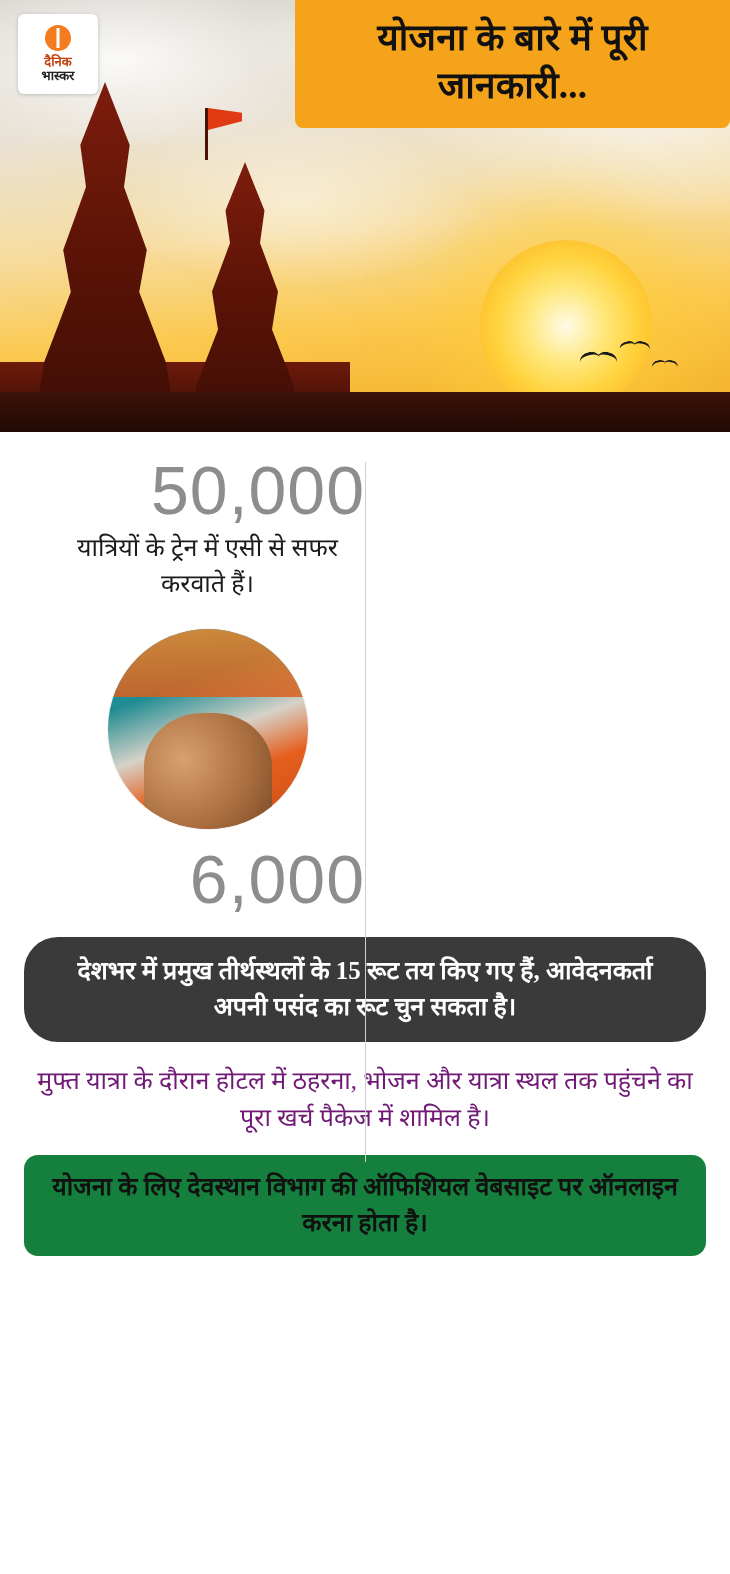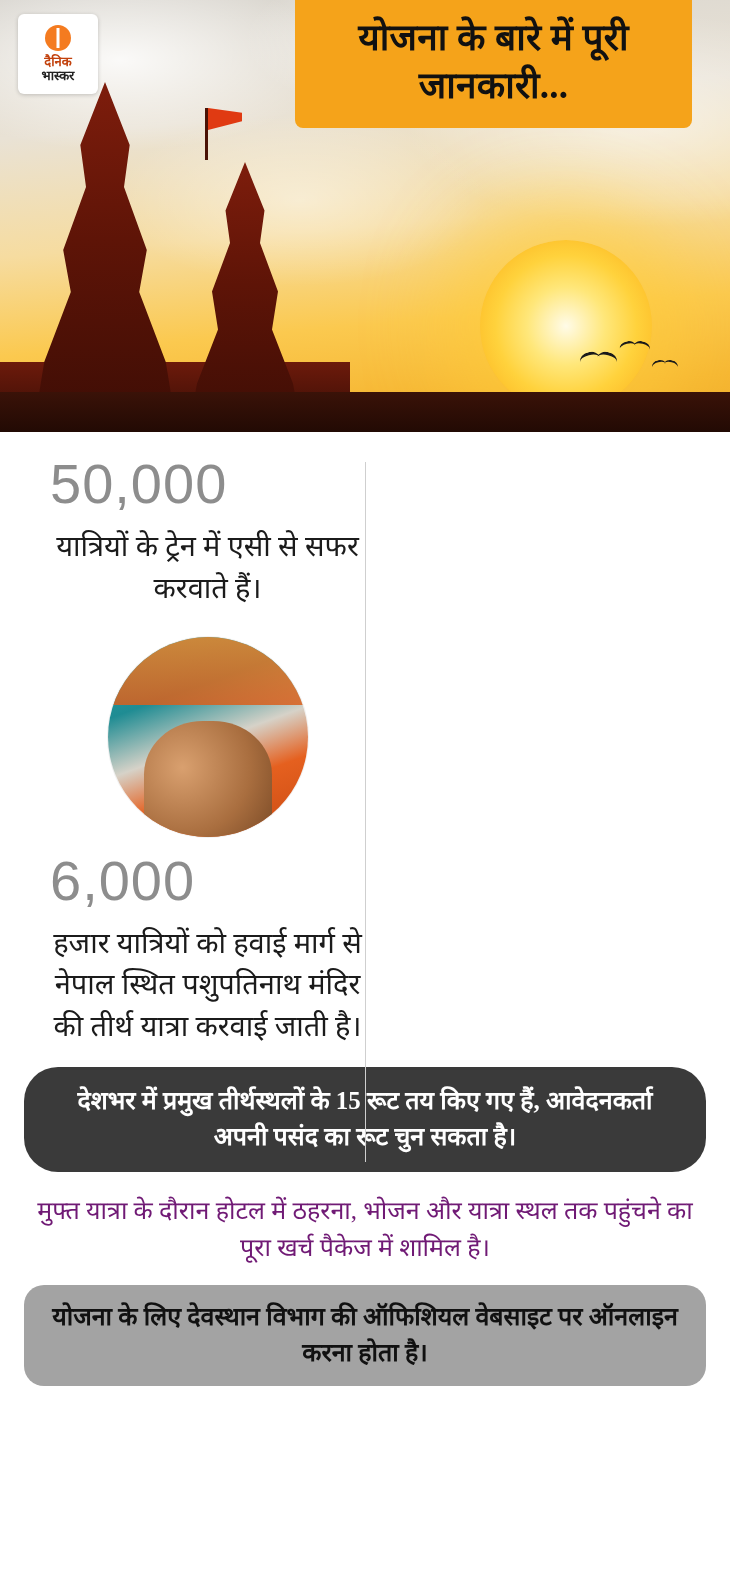--- a/index.html
+++ b/index.html
@@ -93,21 +93,21 @@
     background:#f47b20;margin-bottom:4px;position:relative;
   }
   .logo-mark:after{
     content:"";position:absolute;left:50%;top:3px;width:3px;height:20px;
     background:#fff;transform:translateX(-50%);
   }
   .logo-t1{font-size:13px;font-weight:bold;color:#c2410c;line-height:1.05;}
   .logo-t2{font-size:13px;font-weight:bold;color:#222;line-height:1.05;text-align:center;}
 
   .hero-title{
-    position:absolute;left:295px;top:0;width:397px;
+    position:absolute;left:295px;top:0;width:435px;
     background:#f5a31a;
     padding:14px 20px 18px 20px;
     box-sizing:border-box;
     border-radius:0 0 8px 8px;
     text-align:center;
     color:#111;
     font-weight:bold;
     font-size:37px;
     line-height:1.3;
     letter-spacing:.2px;
@@ -152,34 +152,34 @@
     background:linear-gradient(180deg,#e8852a,#d95f1d);
     opacity:.85;
   }
   .photo-b:after{
     content:"";position:absolute;left:18%;top:42%;width:64%;height:58%;
     background:radial-gradient(circle at 30% 40%, #d9a06f, #a96e3f 60%, #7a4a26 100%);
     border-radius:46% 46% 20% 20%;
   }
 
   .bignum{
-    font-size:56px;
+    font-size:68px;
     color:#8d8d8d;
-    text-align:left;
+    text-align:right;
     line-height:1.08;
     letter-spacing:1px;
     font-family:"Liberation Sans", sans-serif;
     font-weight:400;
   }
   .desc{
-    font-size:29px;
+    font-size:25px;
     color:#1b1b1b;
     text-align:center;
     line-height:1.42;
-    margin-top:12px;
+    margin-top:3px;
   }
   .block-gap{height:28px;}
 
   
   .band-dark{
     margin:14px 24px 0 24px;
     background:#3a3a3a;
     color:#fff;
     border-radius:34px;
     padding:16px 30px;
@@ -190,23 +190,23 @@
   }
   .plain-text{
     margin:20px 30px 0 30px;
     text-align:center;
     font-size:25px;
     line-height:1.5;
     color:#701a75;
   }
   .band-light{
     margin:18px 24px 0 24px;
-    background:#a3a3a3;
+    background:#15803d;
     color:#111;
-    border-radius:20px;
+    border-radius:14px;
     padding:14px 24px;
     text-align:center;
     font-size:25px;
     line-height:1.46;
     font-weight:bold;
   }
 </style>
 </head>
 <body>
 
@@ -243,21 +243,20 @@
   <div class="stats">
     <div class="divider-v"></div>
 
 
     <div class="col col-right">
       <div class="bignum">50,000</div>
       <div class="desc">यात्रियों के ट्रेन में एसी से सफर करवाते हैं।</div>
       <div class="block-gap"></div>
       <div class="photo photo-b"></div>
       <div class="bignum">6,000</div>
-      <div class="desc">हजार यात्रियों को हवाई मार्ग से नेपाल स्थित पशुपतिनाथ मंदिर की तीर्थ यात्रा करवाई जाती है।</div>
     </div>
   </div>
 
   <div class="band-dark">देशभर में प्रमुख तीर्थस्थलों के 15 रूट तय किए गए हैं, आवेदनकर्ता अपनी पसंद का रूट चुन सकता है।</div>
   <div class="plain-text">मुफ्त यात्रा के दौरान होटल में ठहरना, भोजन और यात्रा स्थल तक पहुंचने का पूरा खर्च पैकेज में शामिल है।</div>
   <div class="band-light">योजना के लिए देवस्थान विभाग की ऑफिशियल वेबसाइट पर ऑनलाइन करना होता है।</div>
 
 </div>
 
 </body></html>

